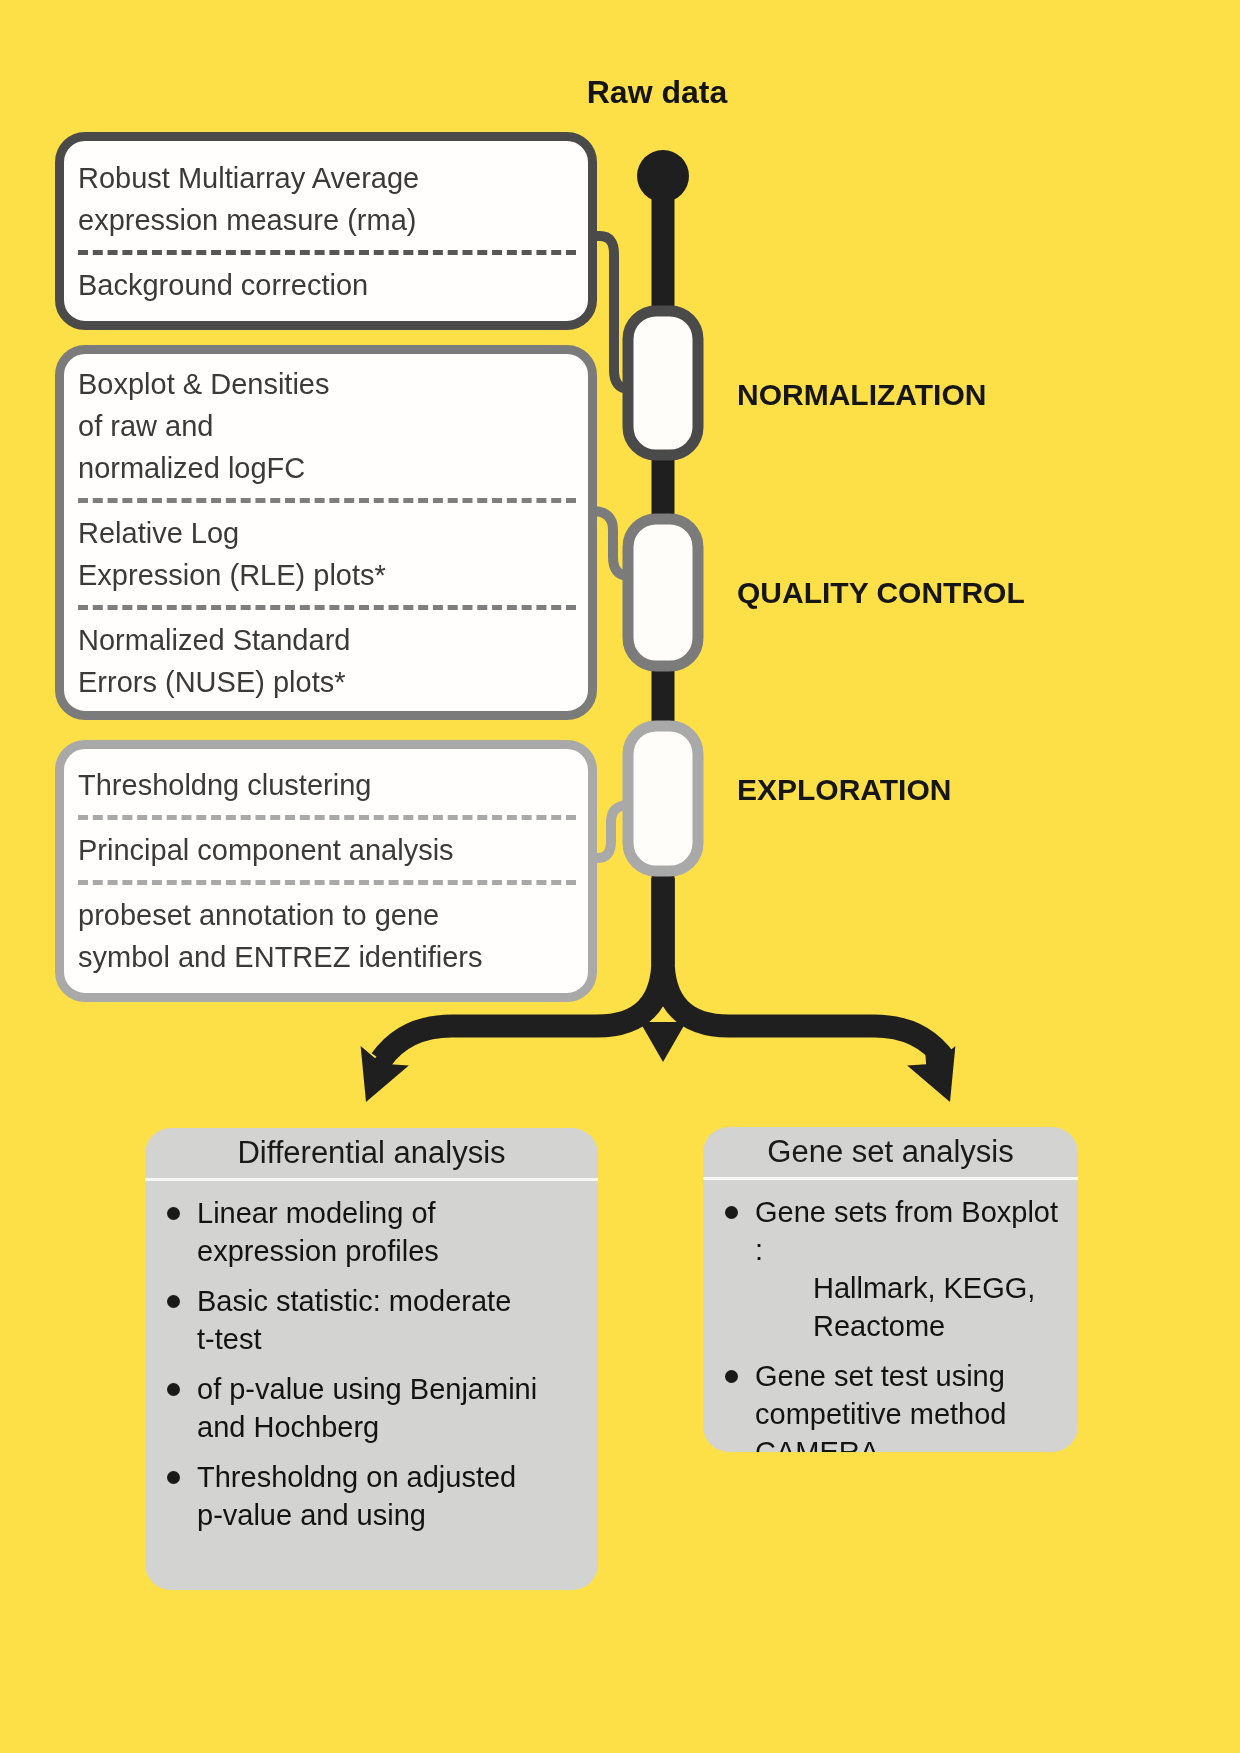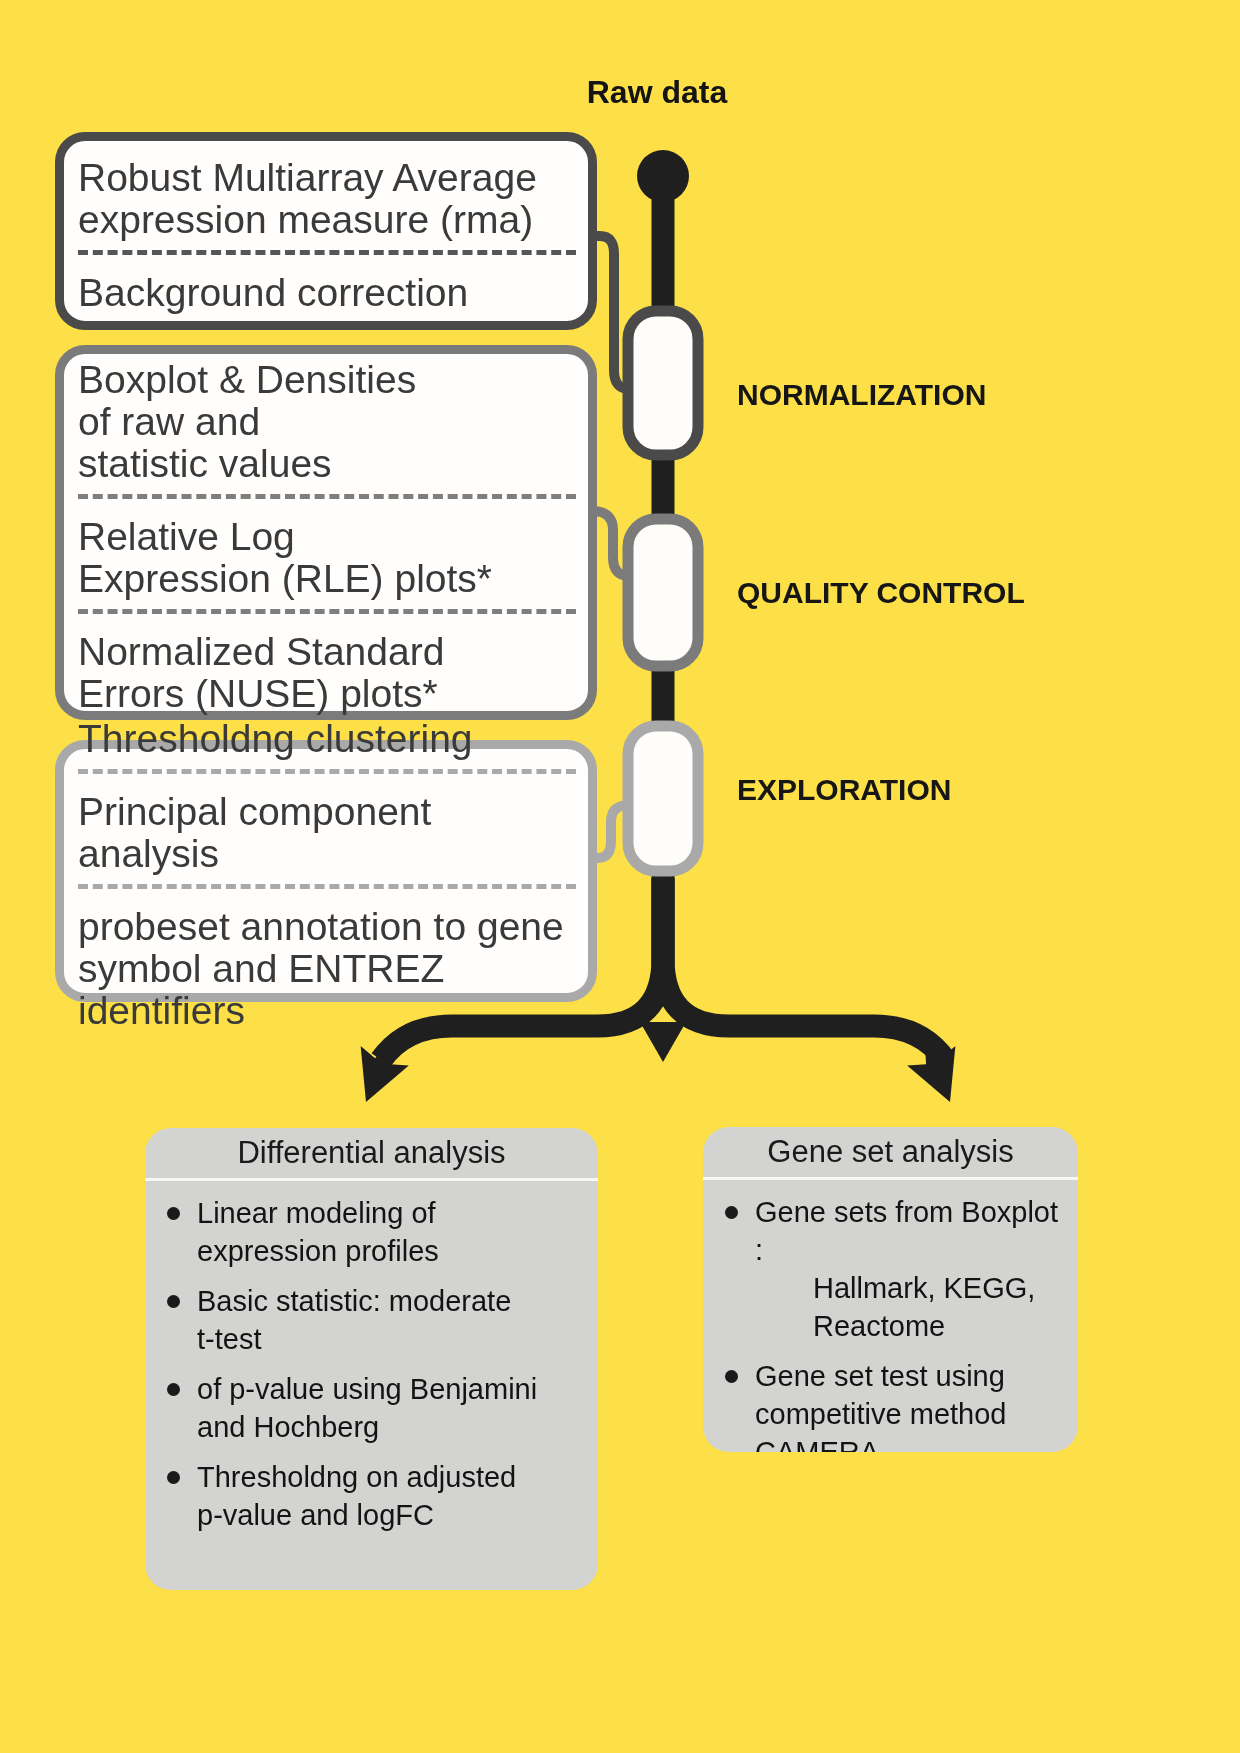--- a/index.html
+++ b/index.html
@@ -18,21 +18,21 @@
 
   
   .pbox{
     left:55px;width:542px;box-sizing:border-box;background:#fffefc;
     border-radius:30px;display:flex;flex-direction:column;justify-content:center;
     padding:8px 10px 8px 14px;
   }
   .pbox.t1{border:9px solid #4a4a4a;}
   .pbox.t2{border:9px solid #7b7b7b;}
   .pbox.t3{border:9px solid #a9a9a9;}
-  .sect{font-size:39px;line-height:42px;color:#3a3a3a;margin-top:8px;}
+  .sect{font-size:29px;line-height:42px;color:#3a3a3a;}
   .dash{border-top:5px dashed #565656;margin:9px 2px 9px 0;height:0;}
   .pbox.t2 .dash{border-top-color:#7e7e7e;}
   .pbox.t3 .dash{border-top-color:#a9a9a9;}
 
   
   .stage-label{
     left:737px;font-size:30px;font-weight:bold;color:#161616;
     line-height:44px;letter-spacing:0px;white-space:nowrap;
   }
 
@@ -92,21 +92,21 @@
     <div class="dash"></div>
     <div class="sect">
       <div>Background correction</div>
     </div>
   </div>
 
   <div class="abs pbox t2" style="top:345px;height:375px;">
     <div class="sect">
       <div>Boxplot &amp; Densities</div>
       <div>of raw and</div>
-      <div>statistic values</div>
+      <div>normalized logFC</div>
     </div>
     <div class="dash"></div>
     <div class="sect">
       <div>Relative Log</div>
       <div>Expression (RLE) plots*</div>
     </div>
     <div class="dash"></div>
     <div class="sect">
       <div>Normalized Standard</div>
       <div>Errors (NUSE) plots*</div>
@@ -159,21 +159,21 @@
         <div class="mark"></div>
         <div class="btext">
           <div>of p-value using Benjamini</div>
           <div>and Hochberg</div>
         </div>
       </div>
       <div class="bullet">
         <div class="mark"></div>
         <div class="btext">
           <div>Thresholdng on adjusted</div>
-          <div>p-value and logFC</div>
+          <div>p-value and using</div>
         </div>
       </div>
     </div>
   </div>
 
   <div class="abs panel" style="left:703px;top:1127px;width:375px;height:325px;">
     <div class="panel-title">Gene set analysis</div>
     <div class="panel-body">
       <div class="bullet">
         <div class="mark"></div>

